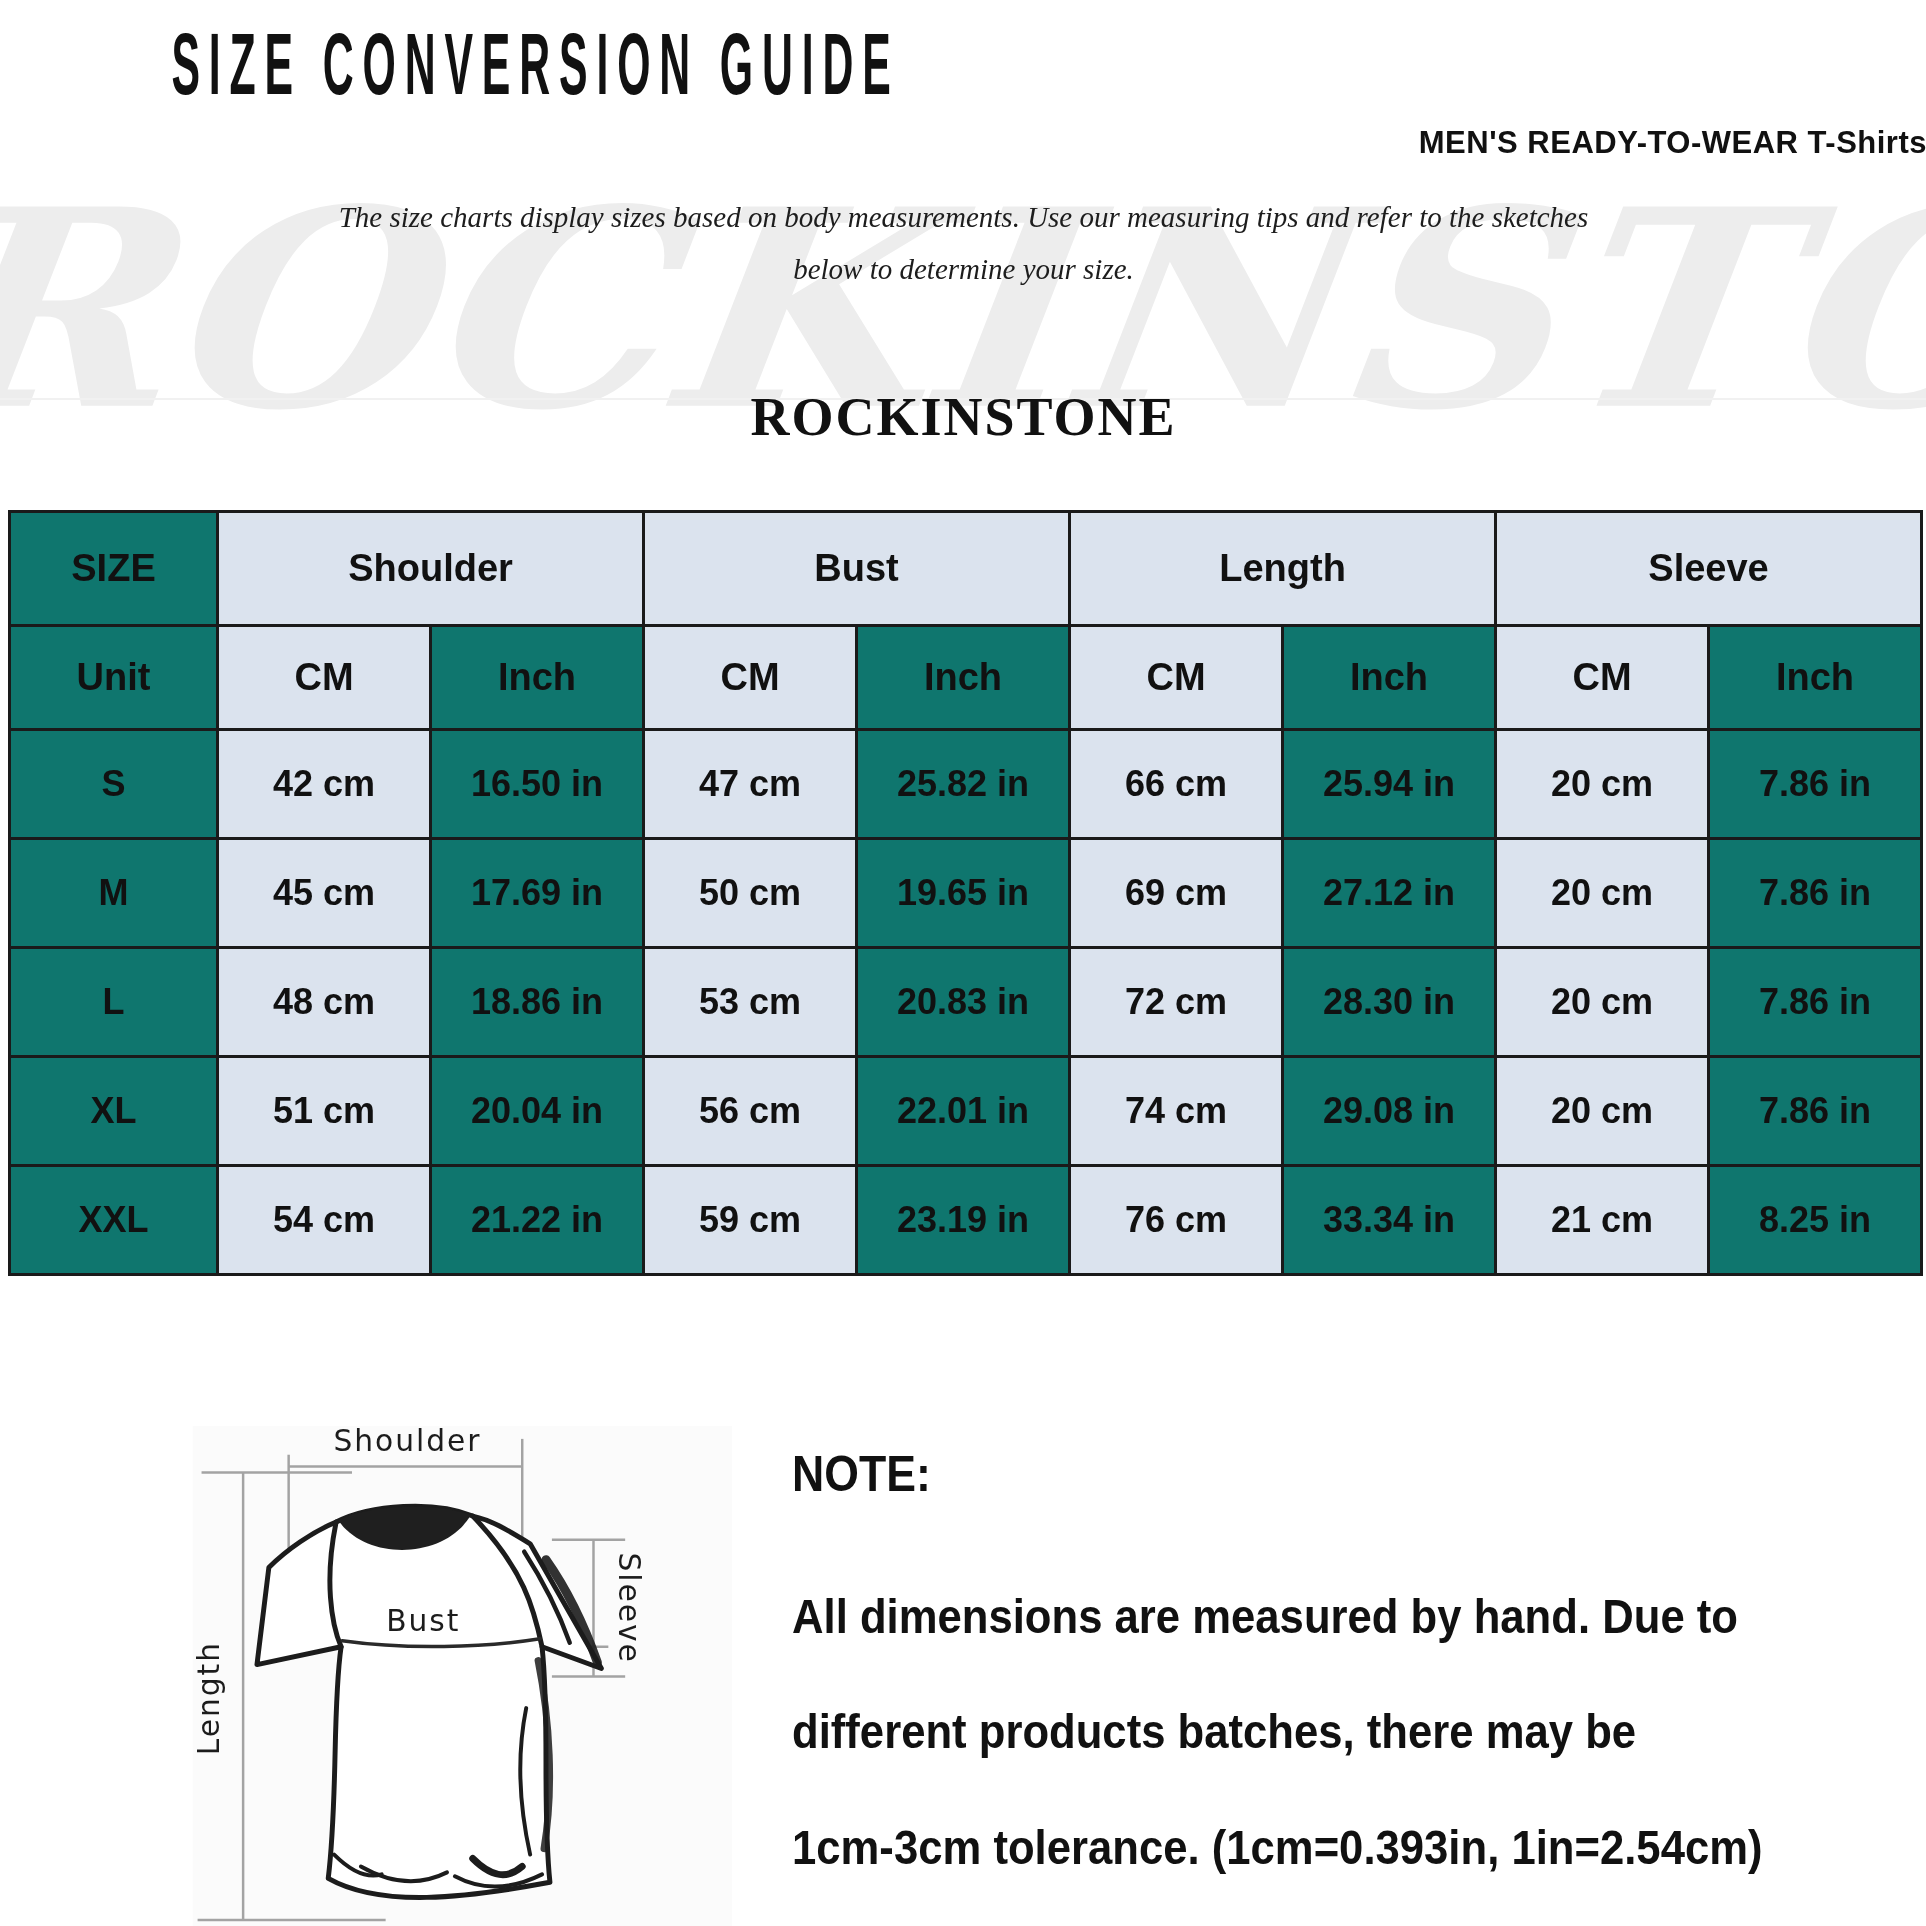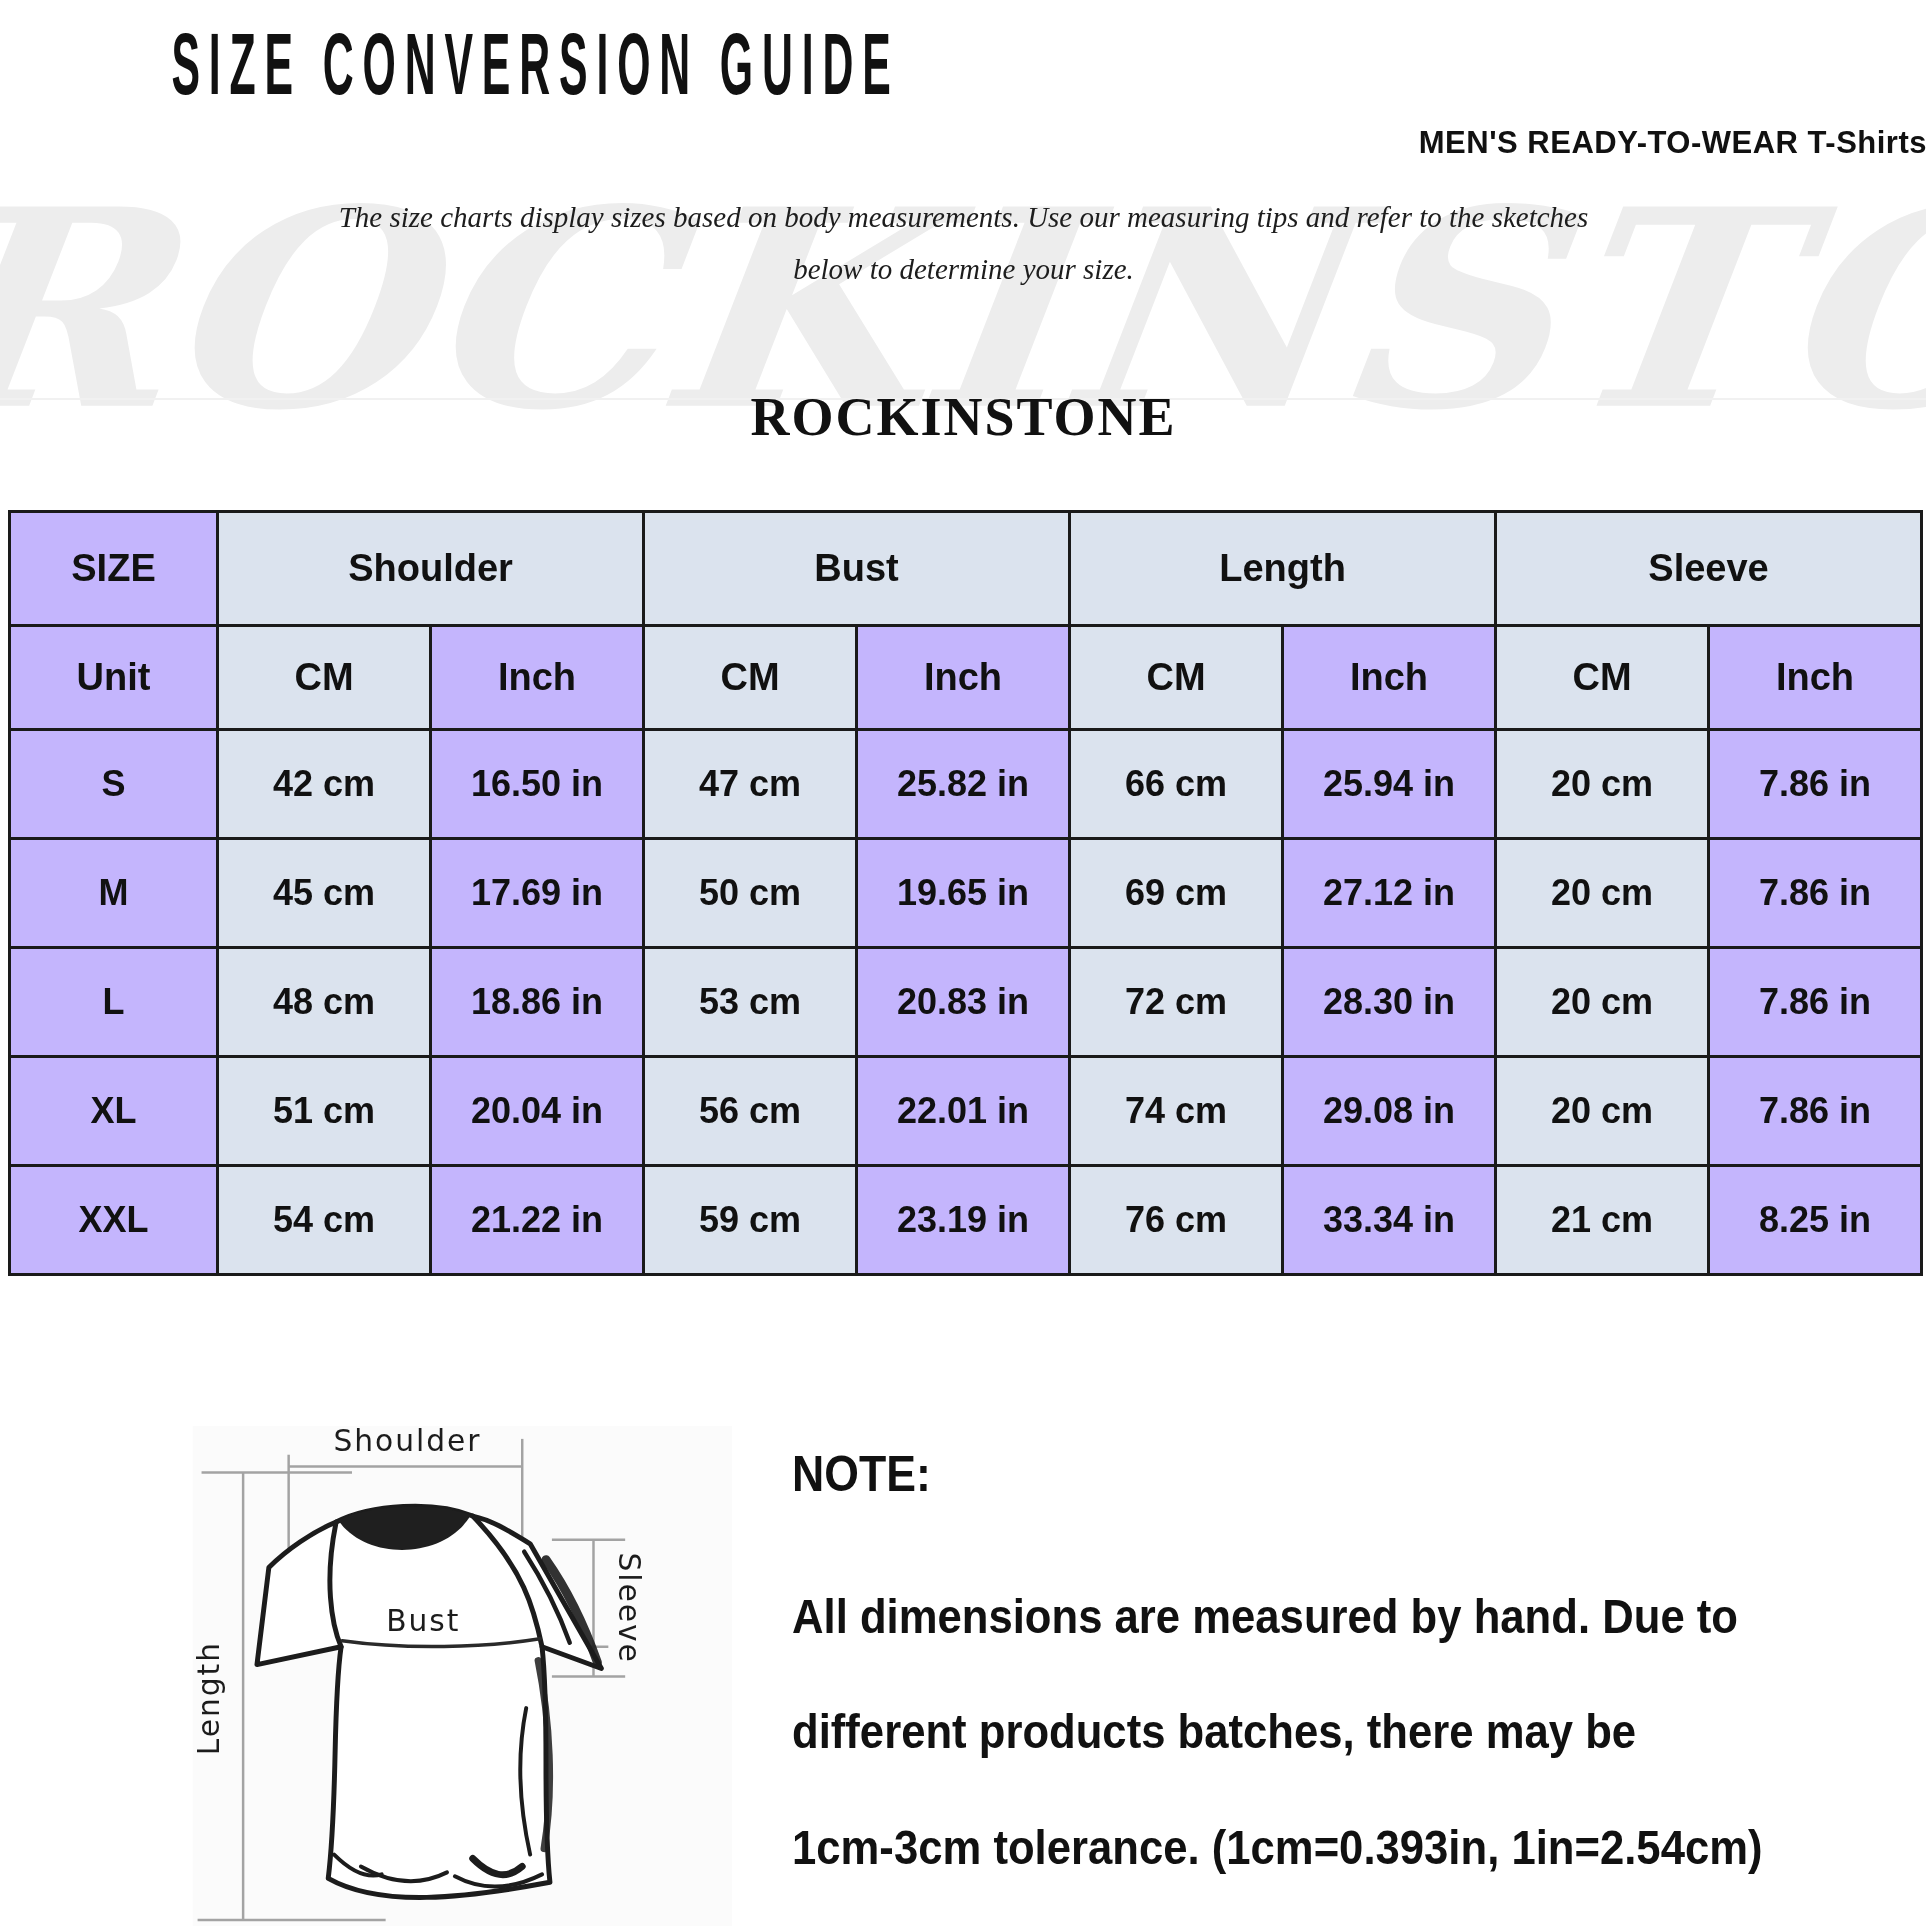--- a/index.html
+++ b/index.html
@@ -104,21 +104,21 @@
     vertical-align: middle;
     font-weight: 700;
     padding: 0;
   }
   .size-table thead tr.group-row { height: 114px; }
   .size-table thead tr.unit-row  { height: 104px; }
   .size-table tbody tr           { height: 109px; }
   .size-table thead th { font-size: 38px; }
   .size-table tbody td { font-size: 36px; }
   .c-shade { background: #dbe3ee; }
-  .c-white { background: #c4b5fd; }
+  .c-white { background: #0f766e; }
 
   .sketch {
     position: absolute;
     top: 1411px; left: 158px;
     width: 579px; height: 516px;
     z-index: 1;
   }
   .note {
     position: absolute;
     top: 1445px; left: 792px;

